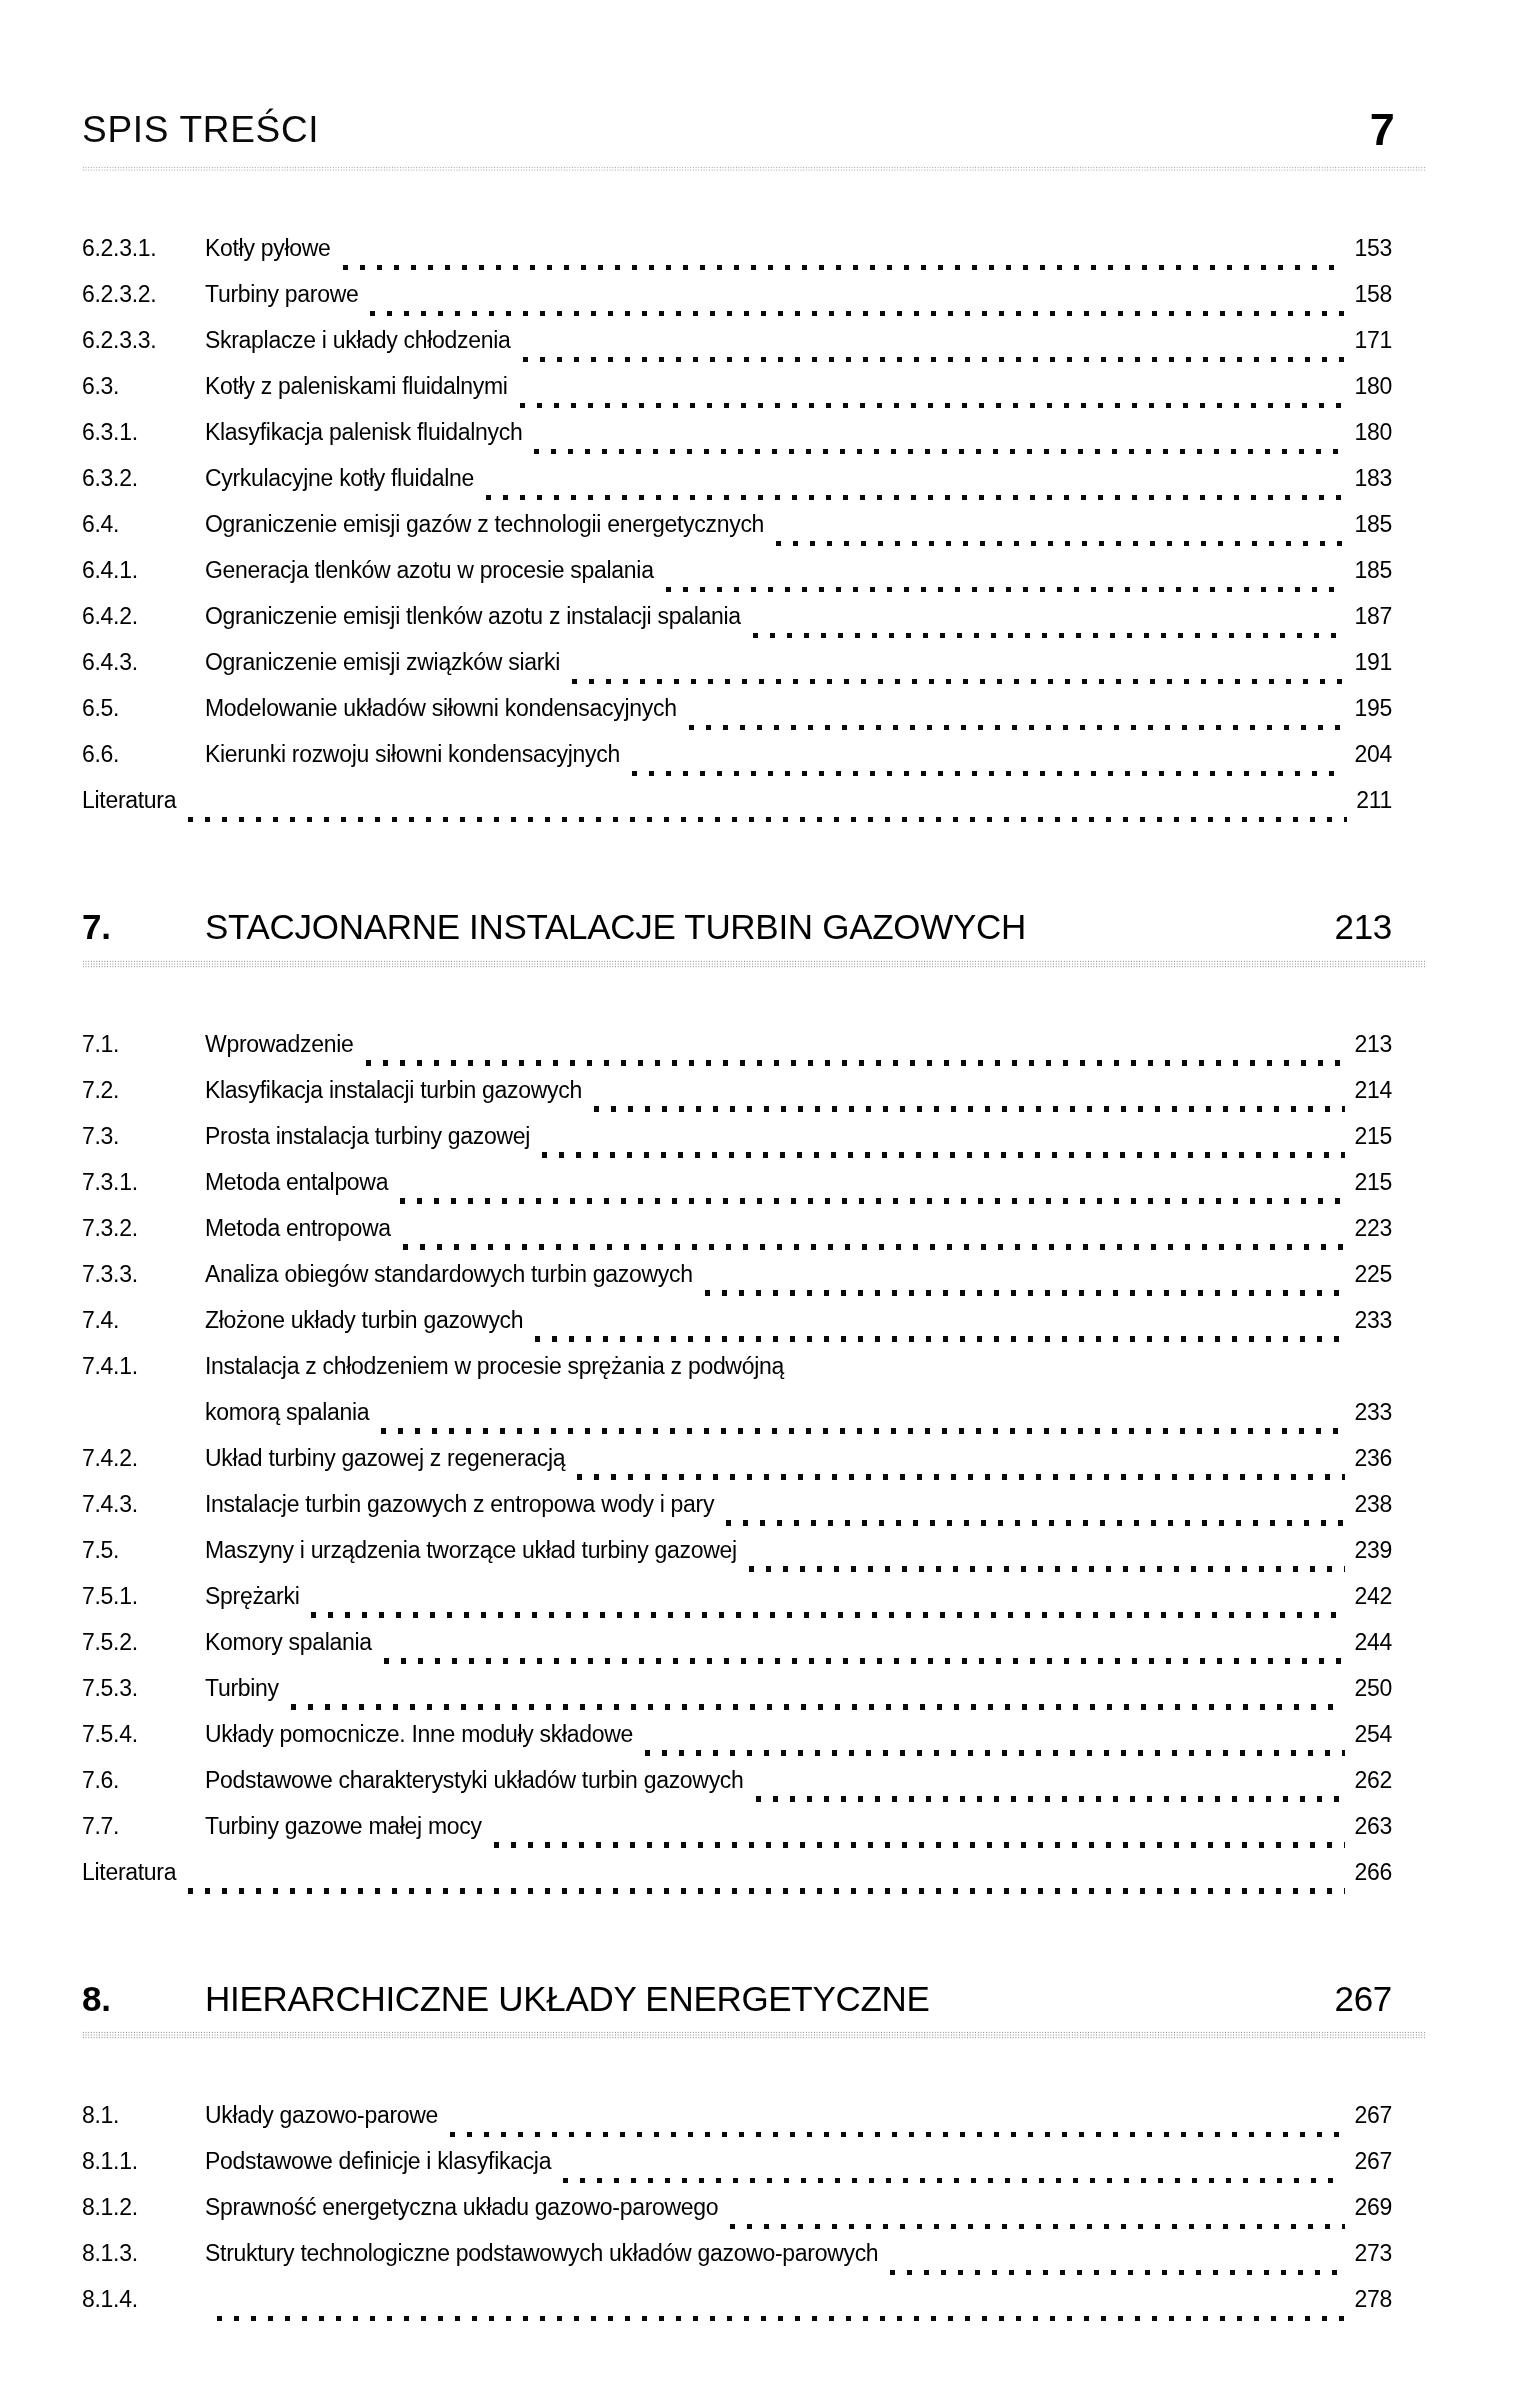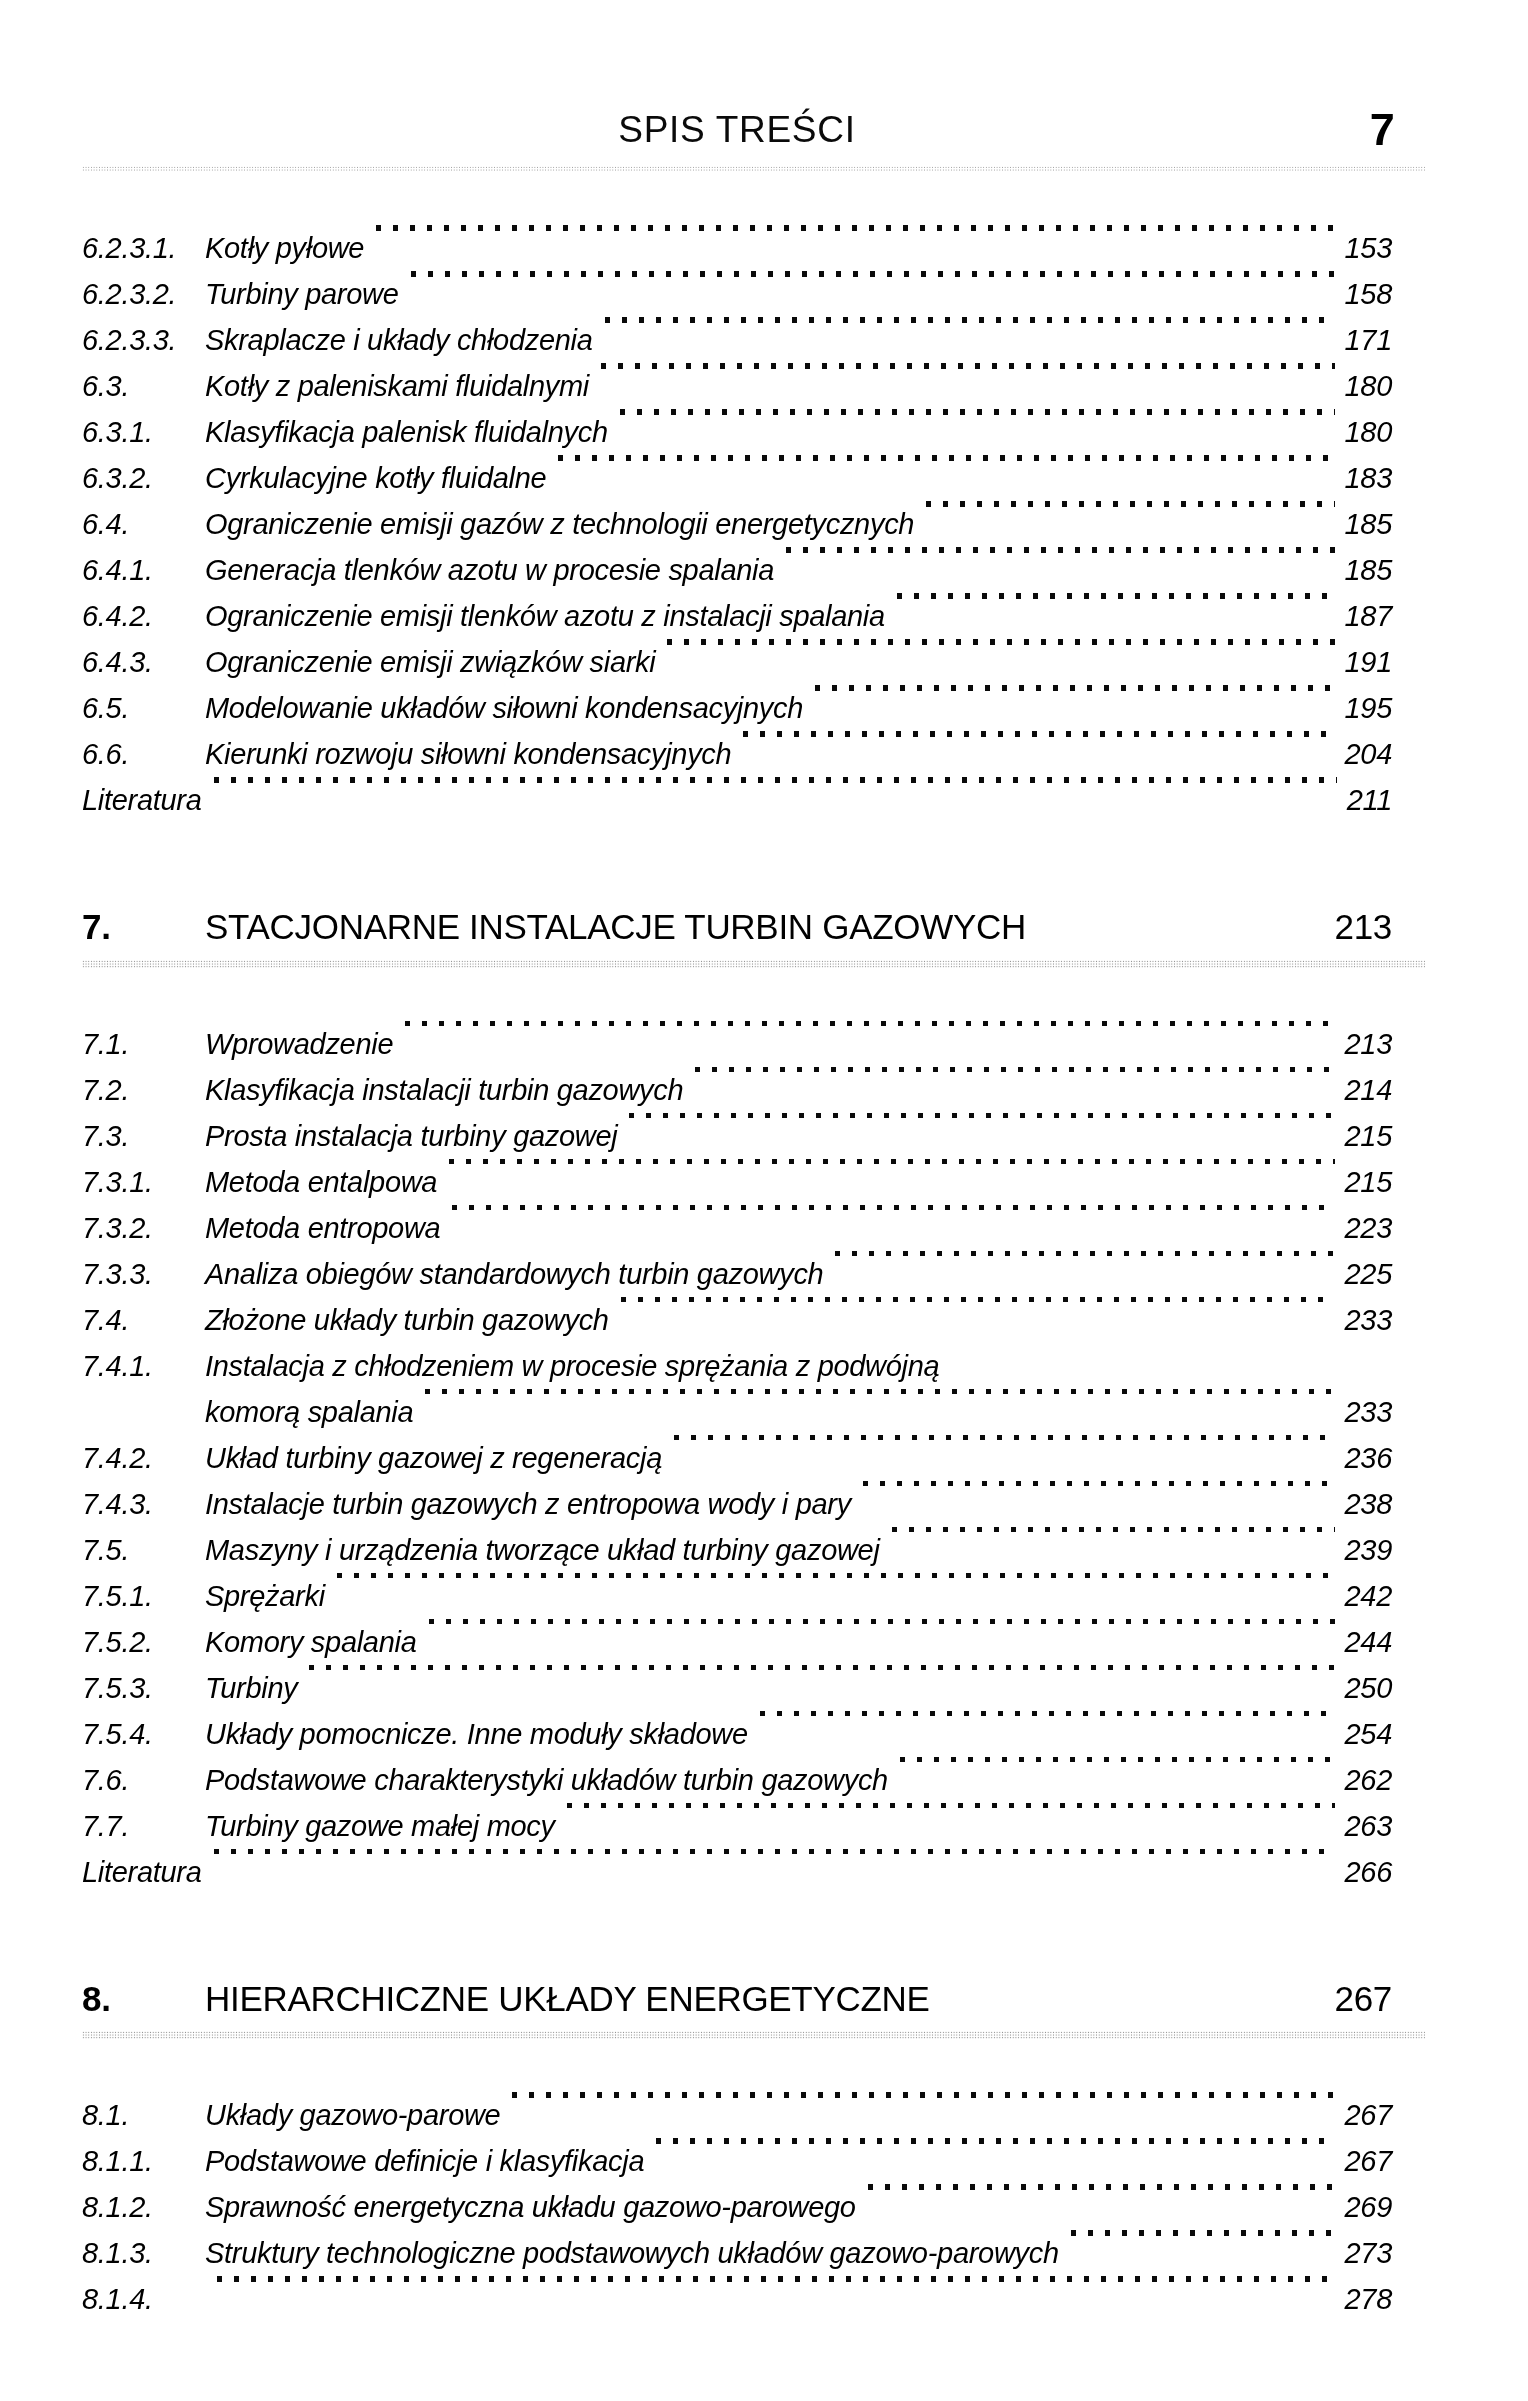--- a/index.html
+++ b/index.html
@@ -13,43 +13,42 @@
     overflow: hidden;
     box-sizing: border-box;
     padding: 109px 103px 0 82px;
   }
   .content { width: 1310px; }
 
   
   .running-head { position: relative; height: 44px; }
   .running-title {
     position: absolute; left: 0; right: 0; top: 0;
-    text-align: center;
+    text-align: left;
     font-size: 37px; letter-spacing: 0.7px;
     color: #0a0a0a;
   }
   .running-page {
     position: absolute; right: -2.7px; top: -5.3px;
     font-size: 45px; font-weight: bold; color: #000;
   }
   .rule {
     height: 6px; width: 1343px;
     background-image: radial-gradient(#8f8f8f 0.7px, transparent 0.8px);
     background-size: 2.7px 2.7px;
   }
   .head-rule { margin-top: 13.3px; }
 
   
   .entry-list { margin-top: 53px; }
   .row {
-    display: flex; align-items: flex-start;
+    display: flex; align-items: flex-end;
     height: 46px; line-height: 46px;
-    font-size: 29px; letter-spacing: -0.3px;
+    font-size: 23px; letter-spacing: -0.3px;
     white-space: nowrap;
-    font-style: italic;
   }
   .num { flex: 0 0 123px; }
   .row.flush .num { flex: 0 0 0px; }
   .title { flex: 0 0 auto; }
   .dots {
     flex: 1 1 auto;
     height: 5.3px; margin: 0 9.3px 1.3px 12px;
     background-image: repeating-linear-gradient(90deg, #0a0a0a 0 4.6px, transparent 4.6px 17px);
     background-repeat: repeat-x;
   }

